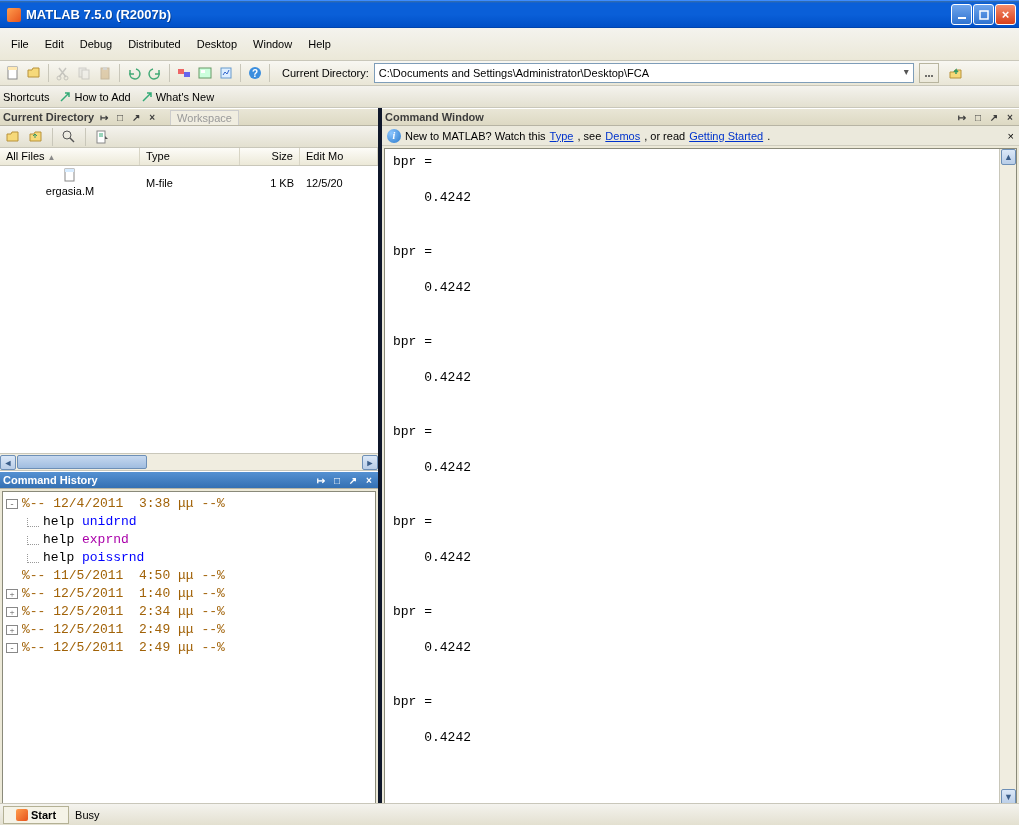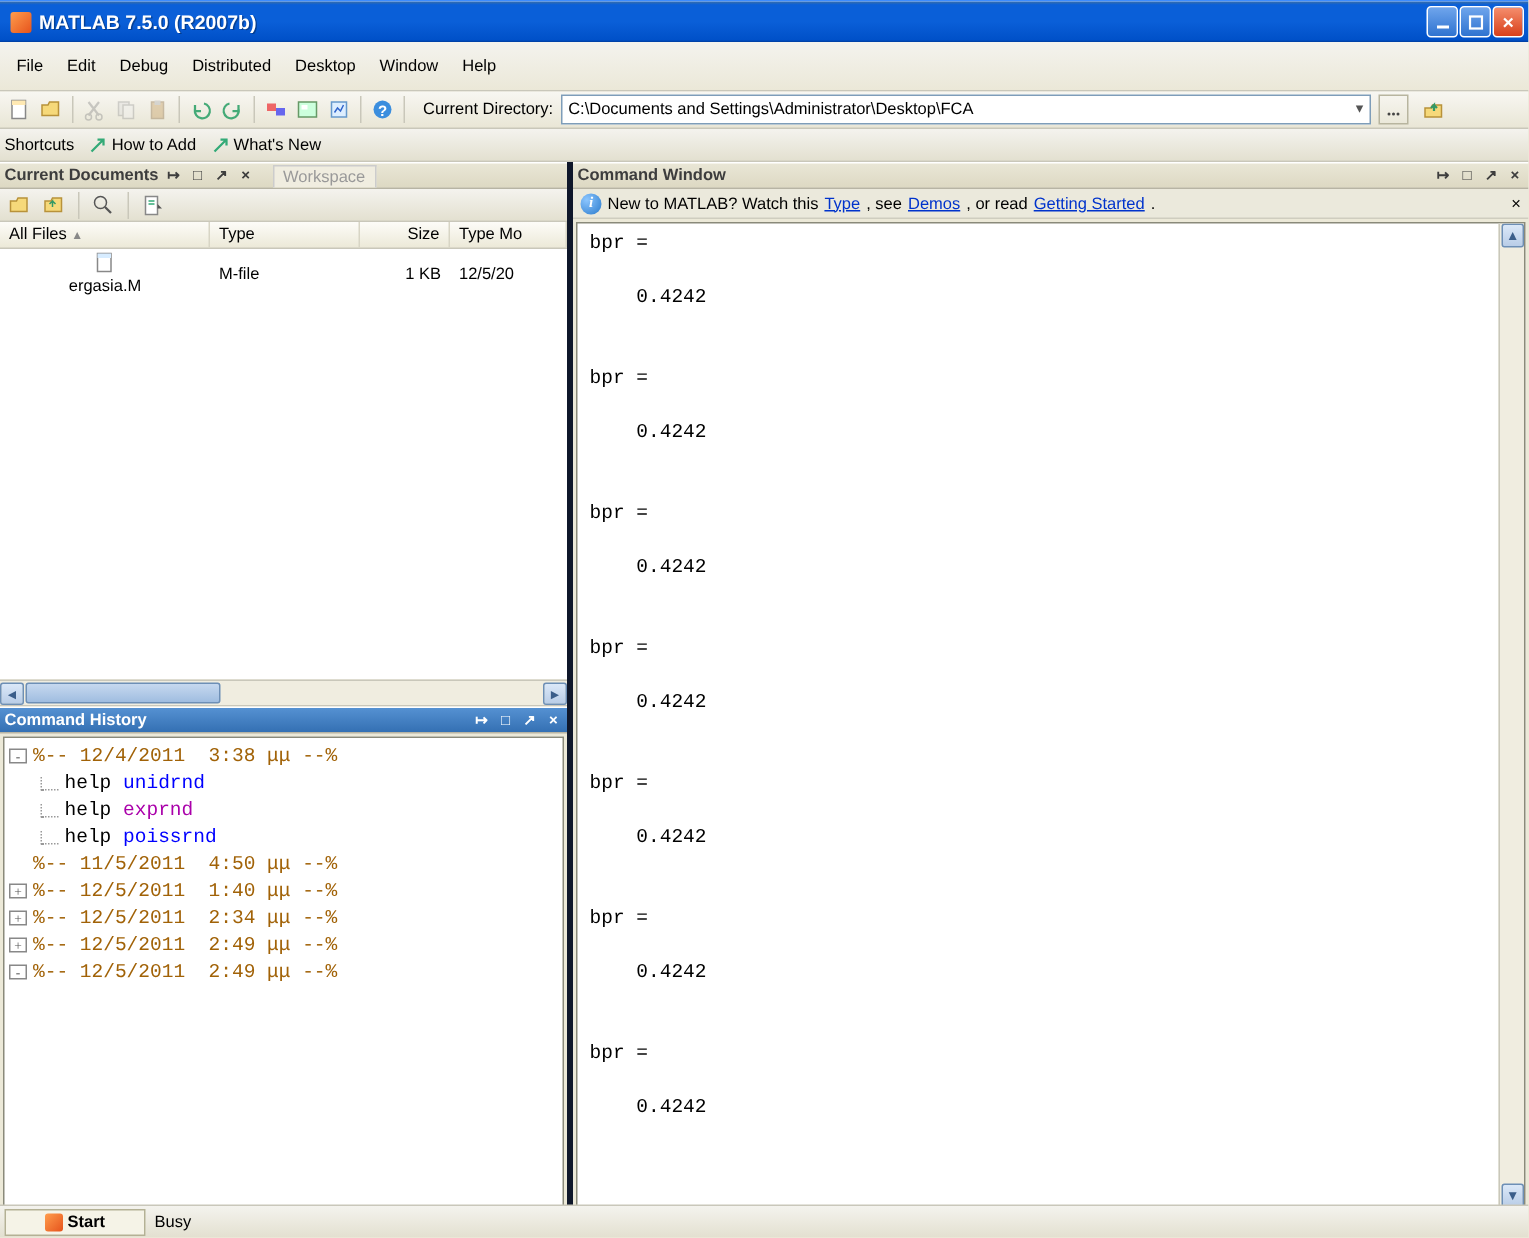--- a/index.html
+++ b/index.html
@@ -326,21 +326,21 @@
       left: 0;
       right: 0;
       height: 22px;
       background: linear-gradient(to bottom, #f4f3ee, #e3e0d0);
       border-top: 1px solid #c9c7ba;
       display: flex;
       align-items: center;
       padding: 0 3px;
     }
     .status-start {
-      padding: 2px 26px;
+      padding: 2px 12px;
       border: 1px solid #b4b195;
       background: #f5f3e7;
       font-weight: bold;
       cursor: pointer;
       display: flex;
       align-items: center;
       gap: 3px;
     }
     .status-text { margin-left: 6px; }
     
@@ -485,21 +485,21 @@
         <path d="M2 10 L10 2 M6 2 L10 2 L10 6" fill="none" stroke="#3a7" stroke-width="1.5"></path>
       </svg>
     <span>What's New</span>
   </span>
 </div>
 
 <div class="main">
   <div class="left-col">
 
     <div class="panel-header">
-      <span class="title">Current Documents</span>
+      <span class="title">Current Directory</span>
       <span class="hicon">↦</span>
       <span class="hicon">□</span>
       <span class="hicon">↗</span>
       <span class="hicon">×</span>
       <span class="tabs-area">
         <span class="panel-tab">Workspace</span>
       </span>
       <span class="spacer"></span>
     </div>
     <div class="file-toolbar">
@@ -527,21 +527,21 @@
             <rect x="3" y="2" width="8" height="12" fill="#fff" stroke="#888"></rect>
             <path d="M5 5 L9 5 M5 7 L9 7" stroke="#3a7"></path>
             <path d="M11 7 L14 10 L11 10 Z" fill="#555"></path>
           </svg>
         </div>
     </div>
     <div class="file-table-head">
       <div class="ft-col name"><span>All Files</span> <span style="font-size:8px;color:#888">▲</span></div>
       <div class="ft-col type">Type</div>
       <div class="ft-col size">Size</div>
-      <div class="ft-col date">Type Mo</div>
+      <div class="ft-col date">Edit Mo</div>
     </div>
     <div class="file-list">
       <div class="file-row">
         <div class="cell name">
           <svg width="14" height="14">
               <rect x="2" y="1" width="9" height="12" fill="#fff" stroke="#888"></rect>
               <rect x="2" y="1" width="9" height="3" fill="#d7ecff"></rect>
             </svg>
           <span>ergasia.M</span>
         </div>

